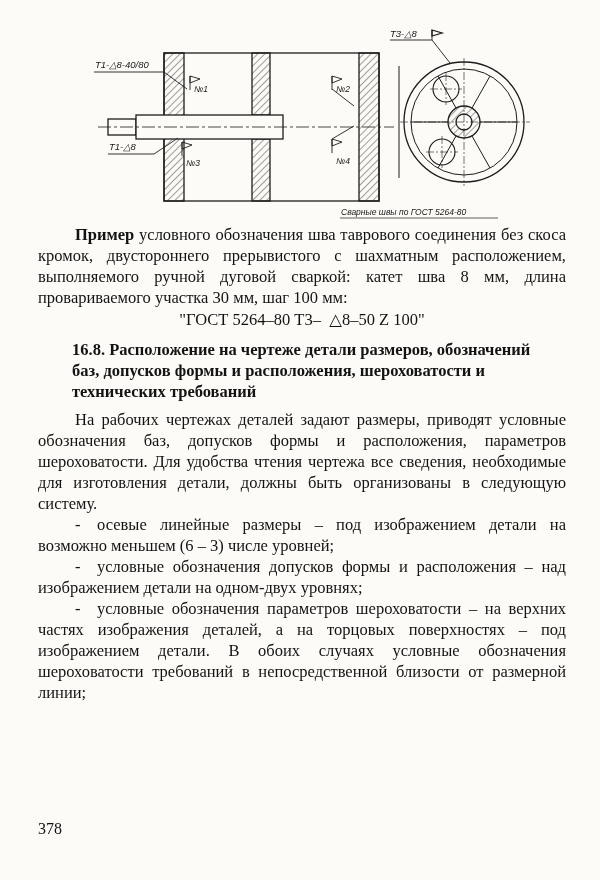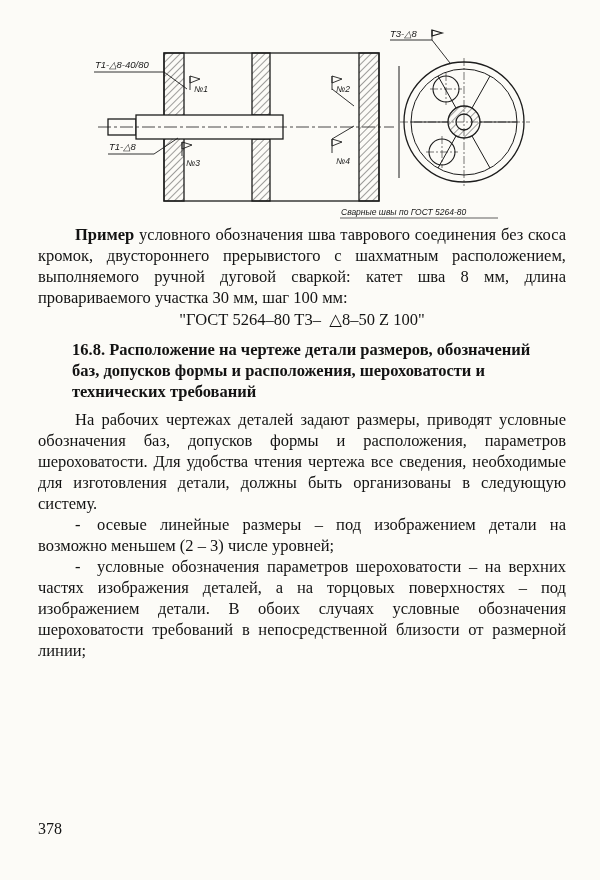--- a/index.html
+++ b/index.html
@@ -138,19 +138,20 @@
 
 
     <p class="para example"><span class="lead">Пример</span><span> условного обозначения шва таврового соединения без скоса кромок, двустороннего прерывистого с шахматным расположением, выполняемого ручной дуговой сваркой: катет шва 8 мм, длина провариваемого участка 30 мм, шаг 100 мм:</span></p>
 
     <div class="formula">"ГОСТ 5264–80 Т3–  △8–50 Z 100"</div>
 
     <h2 class="heading">16.8. Расположение на чертеже детали размеров, обозначений баз, допусков формы и расположения, шероховатости и технических требований</h2>
 
     <p class="para">На рабочих чертежах деталей задают размеры, приводят условные обозначения баз, допусков формы и расположения, параметров шероховатости. Для удобства чтения чертежа все сведения, необходимые для изготовления детали, должны быть организованы в следующую систему.</p>
 
-    <p class="para">-  осевые линейные размеры – под изображением детали на возможно меньшем (2 – 3) числе уровней;</p>
+    <p class="para">-  осевые линейные размеры – под изображением детали на возможно меньшем (6 – 3) числе уровней;</p>
+    <p class="para">-  условные обозначения допусков формы и расположения – над изображением детали на одном-двух уровнях;</p>
     <p class="para">-  условные обозначения параметров шероховатости – на верхних частях изображения деталей, а на торцовых поверхностях – под изображением детали. В обоих случаях условные обозначения шероховатости требований в непосредственной близости от размерной линии;</p>
 
   </div>
 
   <div class="page-number">378</div>
 </div>
 
 </body></html>

